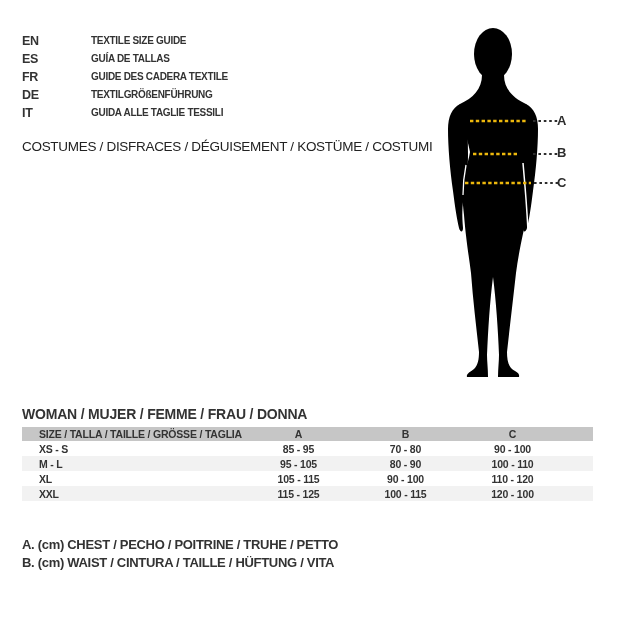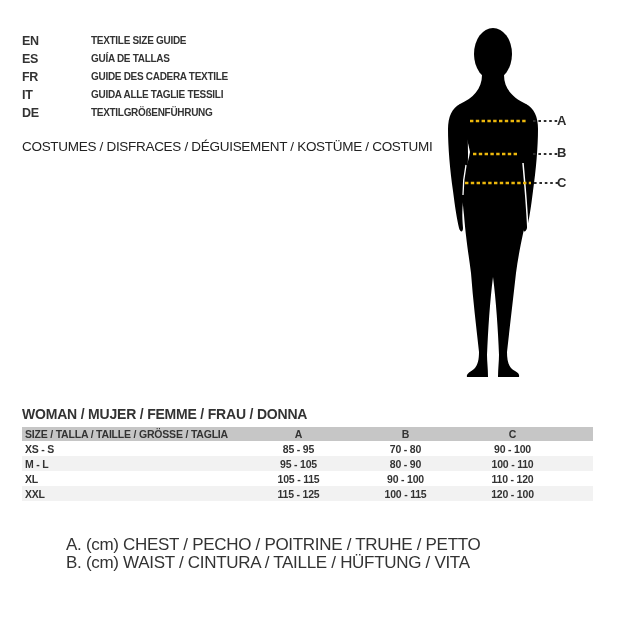--- a/index.html
+++ b/index.html
@@ -52,53 +52,53 @@
     position: absolute; left: 22px; top: 427px; width: 571px;
     border-collapse: collapse; table-layout: fixed;
     font-size: 10.5px; letter-spacing: -0.2px;
   }
   .size-table th, .size-table td {
     padding: 0; white-space: nowrap; font-weight: 700; color: #333333;
   }
   .size-table thead th { background: #c6c6c6; height: 14px; }
   .size-table tbody td { height: 15px; }
   .size-table tbody tr:nth-child(even) td { background: #f2f2f2; }
-  .size-table .col-label { text-align: left; padding-left: 3px; margin-top: 46px; }
+  .size-table .col-label { text-align: left; padding-left: 17px; margin-top: 46px; }
   .size-table .col-num { text-align: center; }
 
   
   .legend { position: absolute; left: 22px; top: 536px; }
   .legend-row {
     height: 17.5px; line-height: 17.5px;
-    font-size: 17px; font-weight: 400; letter-spacing: -0.3px; white-space: nowrap; margin-left: 44px;
+    font-size: 13px; font-weight: 700; letter-spacing: -0.3px; white-space: nowrap;
   }
 </style>
 </head>
 <body>
 
 <div class="lang-list">
   <div class="lang-row">
     <span class="lang-code">EN</span>
     <span class="lang-label">TEXTILE SIZE GUIDE</span>
   </div>
   <div class="lang-row">
     <span class="lang-code">ES</span>
     <span class="lang-label">GUÍA DE TALLAS</span>
   </div>
   <div class="lang-row">
     <span class="lang-code">FR</span>
     <span class="lang-label">GUIDE DES CADERA TEXTILE</span>
   </div>
   <div class="lang-row">
+    <span class="lang-code">DE</span>
+    <span class="lang-label">TEXTILGRÖßENFÜHRUNG</span>
+  </div>
+  <div class="lang-row">
     <span class="lang-code">IT</span>
     <span class="lang-label">GUIDA ALLE TAGLIE TESSILI</span>
-  </div>
-  <div class="lang-row">
-    <span class="lang-code">DE</span>
-    <span class="lang-label">TEXTILGRÖßENFÜHRUNG</span>
   </div>
 </div>
 
 <div class="category-line">COSTUMES / DISFRACES / DÉGUISEMENT / KOSTÜME / COSTUMI</div>
 
 <div class="figure-wrap">
   <svg width="135" height="360" viewBox="0 0 135 360" xmlns="http://www.w3.org/2000/svg" aria-hidden="true">
     <ellipse cx="53" cy="29" rx="19" ry="26" fill="#000000"></ellipse>
     <path fill="#000000" d="M42,50
       C42,64 33,73 20,79

